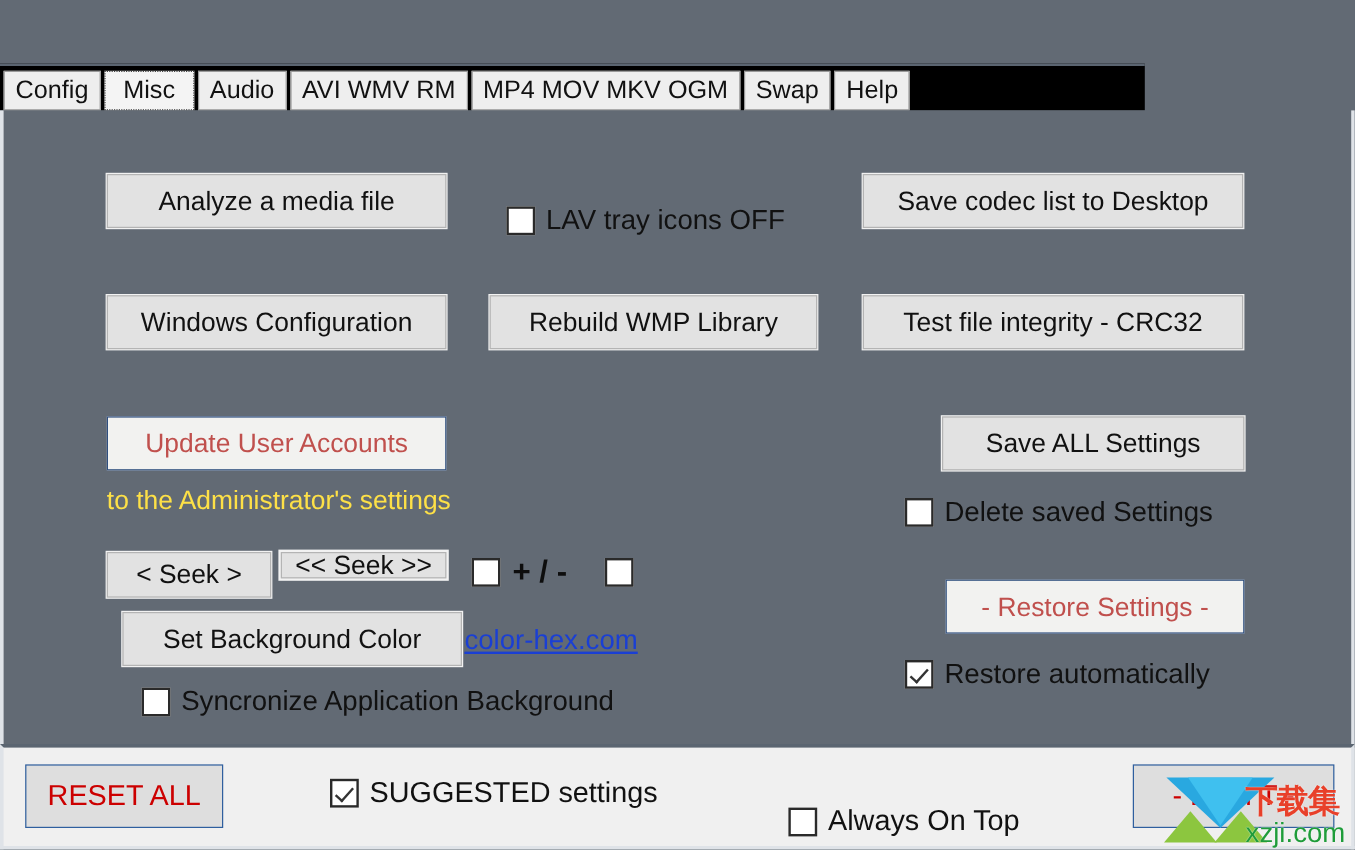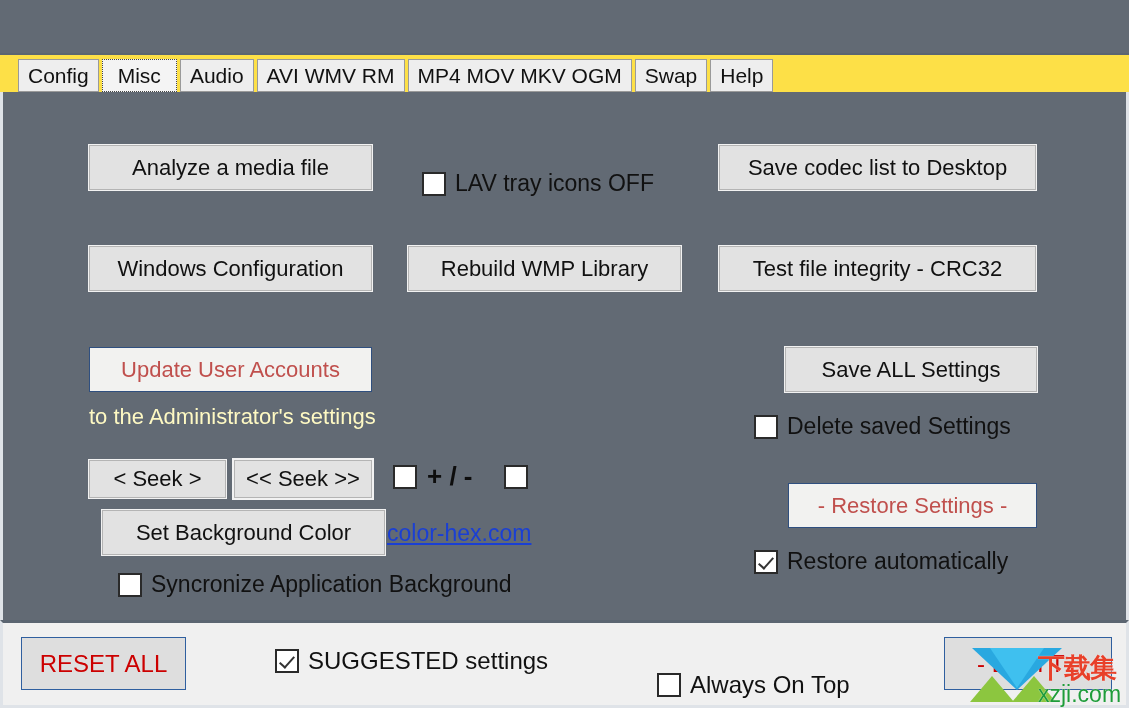--- a/index.html
+++ b/index.html
@@ -69,26 +69,26 @@
   .wbtn .glyph-close::after {
     content: ""; position: absolute; left: -1px; top: 10px;
     width: 25px; height: 2px; background: #e9edf2;
   }
   .wbtn .glyph-close::before { transform: rotate(45deg); }
   .wbtn .glyph-close::after  { transform: rotate(-45deg); }
 
   
   #tabstrip {
     position: absolute; left: 0; top: 53px;
-    width: 1129px; height: 39px;
-    background: #fde047;
+    width: 954px; height: 39px;
+    background: #000000;
     border-top: 2px solid #5b6571;
     box-sizing: border-box;
     display: flex; align-items: flex-end;
-    padding-left: 18px;
+    padding-left: 3px;
   }
   .tab {
     height: 33px;
     background: #eeeeee;
     border: 1px solid #9a9a9a;
     border-bottom: 1px solid #9a9a9a;
     margin-right: 3px;
     box-sizing: border-box;
     display: flex; align-items: center; justify-content: center;
     padding: 0 9px;
@@ -157,21 +157,21 @@
     border-width: 0 2px 2px 0;
     transform: rotate(42deg);
   }
   .cbrow .cblabel {
     margin-left: 9px;
     font-size: 23px; color: #111;
   }
 
   .statictext {
     position: absolute;
-    font-size: 22px; color: #fef9c3;
+    font-size: 22px; color: #fde047;
     white-space: nowrap;
   }
   .linktext {
     position: absolute;
     font-size: 23px; color: #1a3fd4;
     text-decoration: underline;
     white-space: nowrap;
     cursor: pointer;
   }
   .plusminus {
@@ -302,21 +302,21 @@
       <span class="lbl">Save ALL Settings</span>
     </div>
     <div class="cbrow" style="left:751px; top:321px;">
       <div class="cbox"></div>
       <span class="cblabel">Delete saved Settings</span>
     </div>
 
     <div class="btn" style="left:86px; top:368px; width:137px; height:38px;">
       <span class="lbl">&lt;  Seek  &gt;</span>
     </div>
-    <div class="btn" style="left:231px; top:368px; width:138px; height:38px; box-shadow:0 0 0 2px #f2f2f2;">
+    <div class="btn" style="left:231px; top:368px; width:138px; height:22px; box-shadow:0 0 0 2px #f2f2f2;">
       <span class="lbl">&lt;&lt; Seek &gt;&gt;</span>
     </div>
 
     <div class="cbrow" style="left:390px; top:373px;">
       <div class="cbox"></div>
     </div>
     <div class="plusminus" style="left:424px; top:369px;">+ / -</div>
     <div class="cbrow" style="left:501px; top:373px;">
       <div class="cbox"></div>
     </div>

